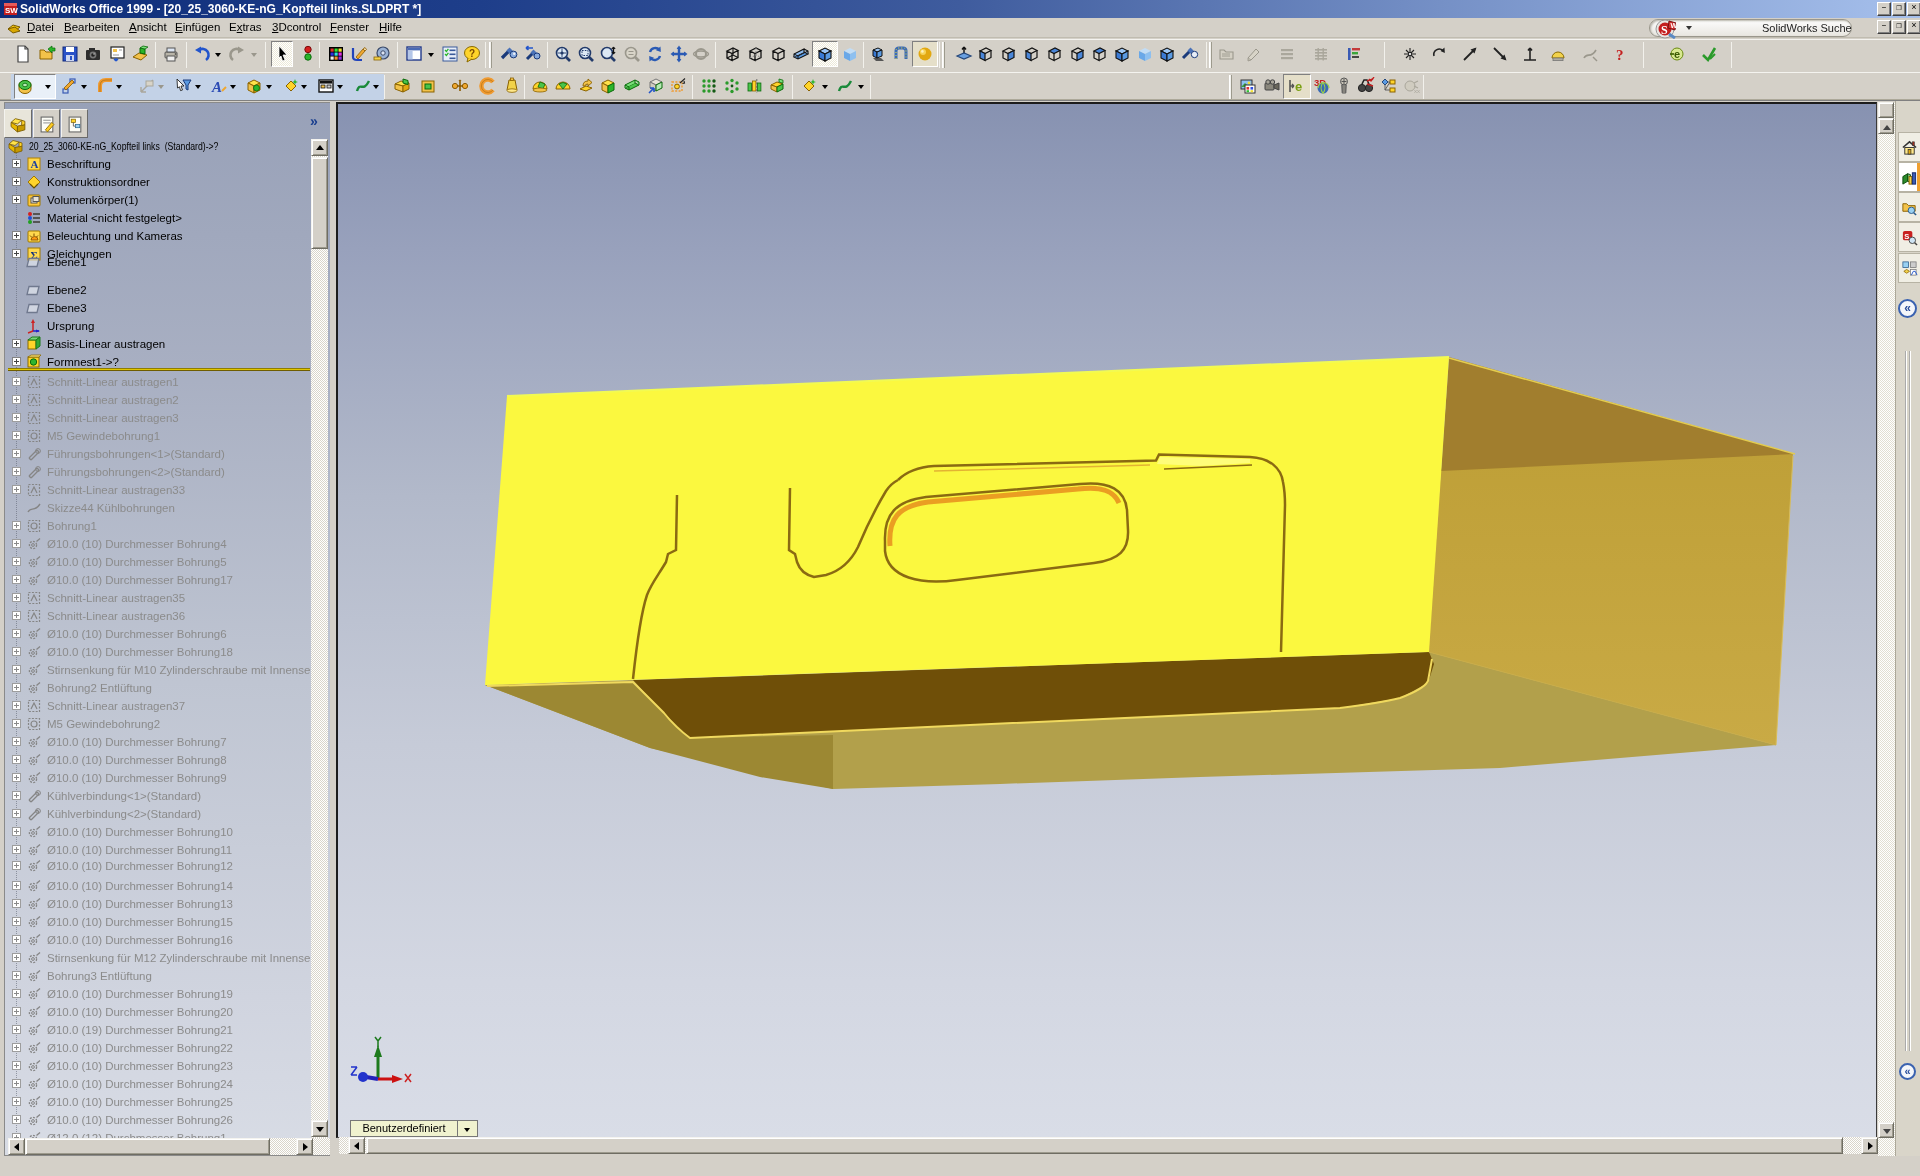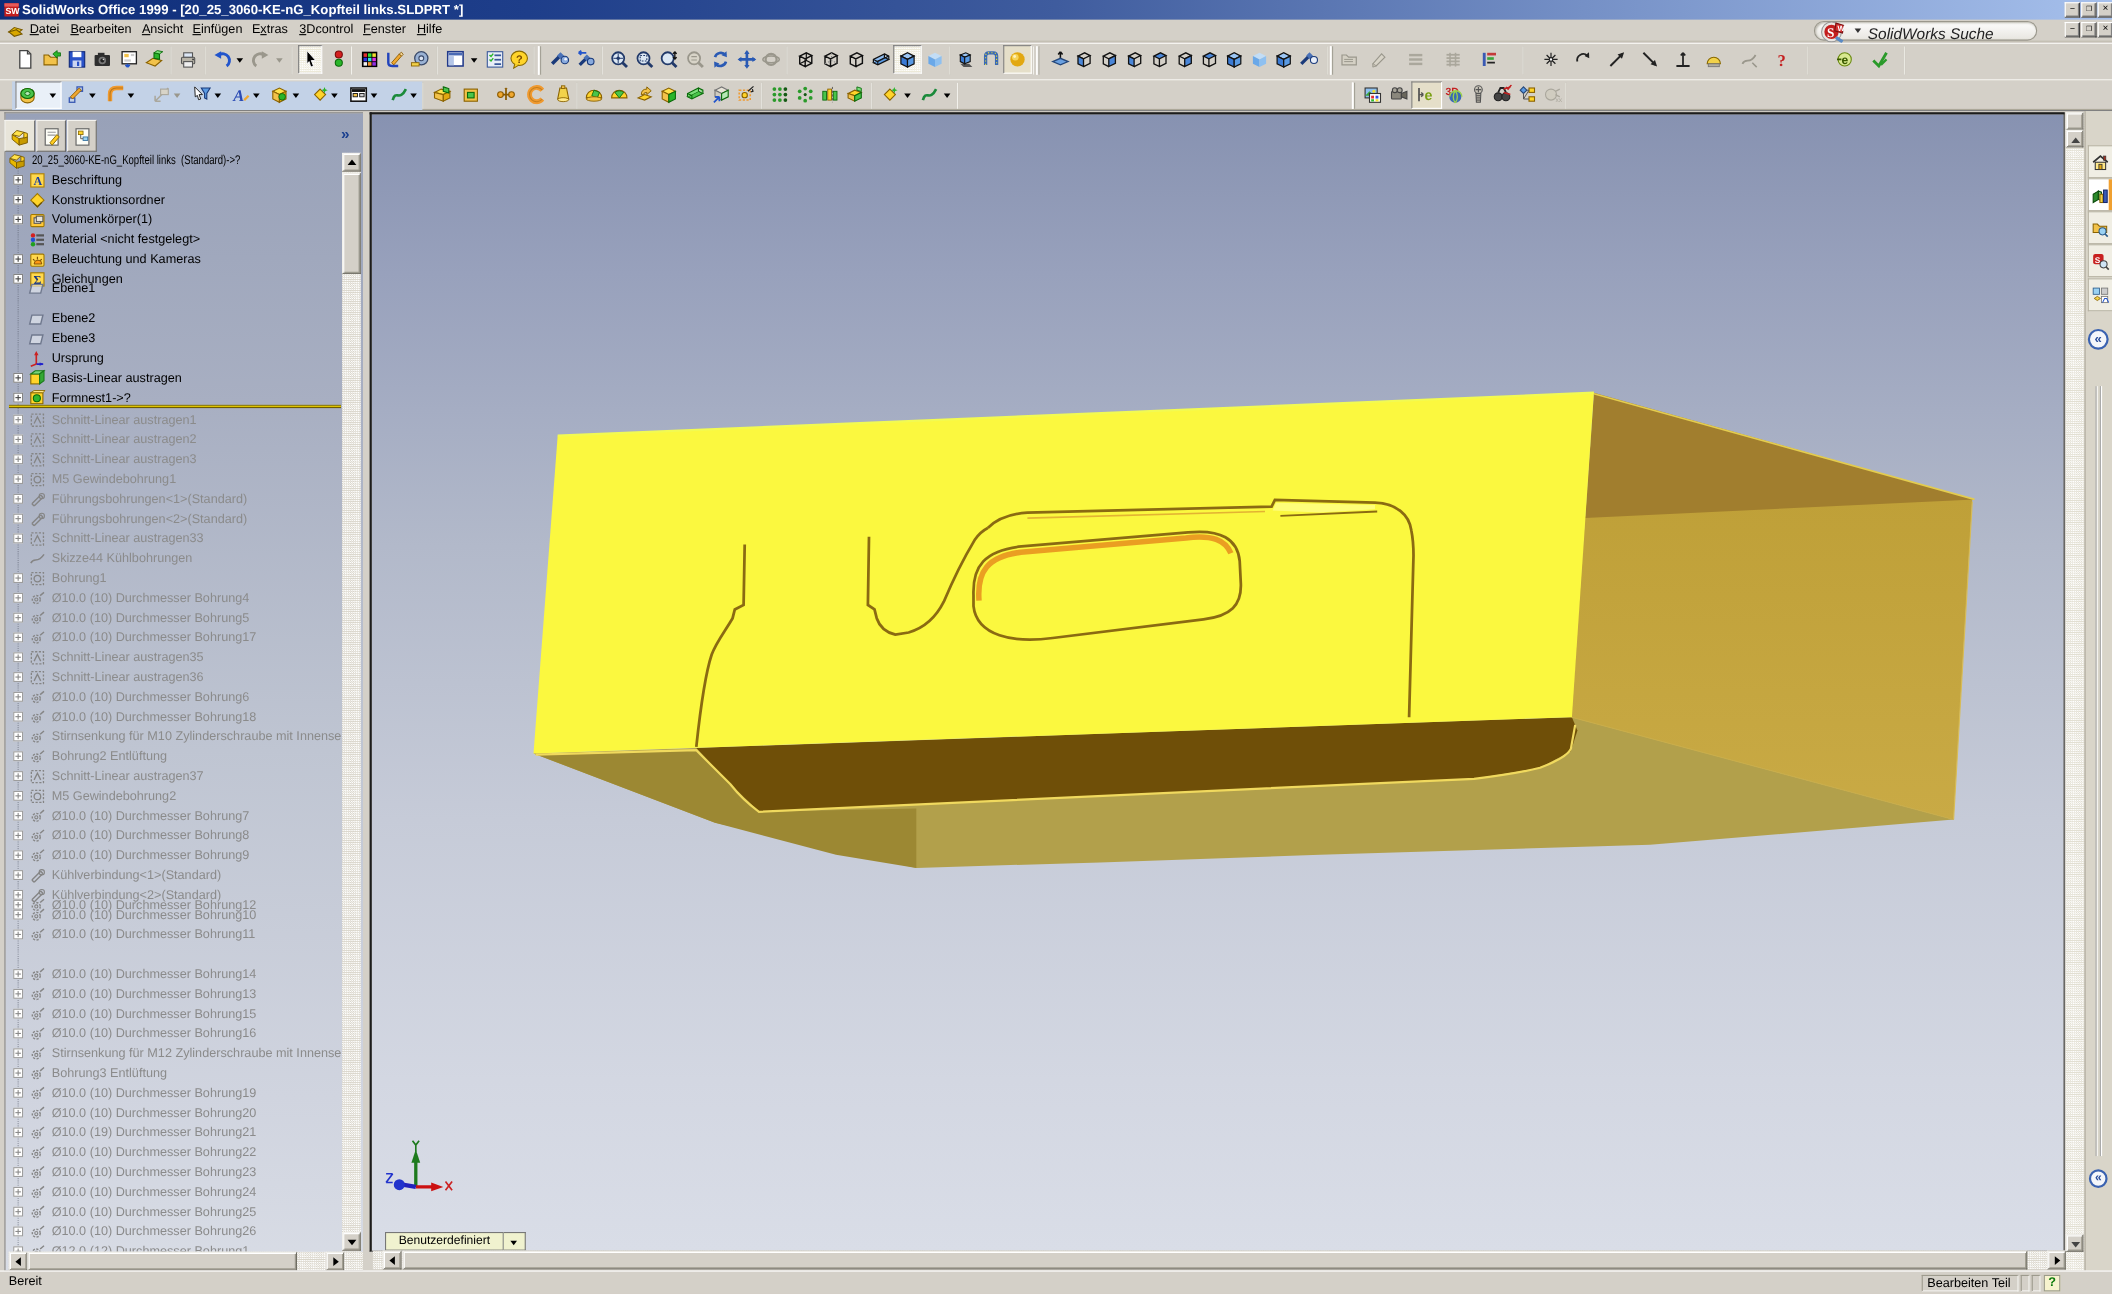--- a/index.html
+++ b/index.html
@@ -704,21 +704,21 @@
   <div class="abs" style="left:1649px;top:1px;width:203px;height:18px;background:linear-gradient(#fdfdfd,#e8e6e0);border:1px solid #9a978c;border-radius:9px;box-shadow:inset 1px 1px 2px #b8b5aa;"></div>
   <svg class="abs" style="left:1655px;top:0px" width="24" height="22" viewBox="0 0 24 22">
         <circle cx="10" cy="11" r="9" fill="#e8e6e2" stroke="#999"></circle>
         <circle cx="10" cy="11" r="6.5" fill="#c41e1e"></circle>
         <text x="6" y="15.5" font-size="12" font-weight="bold" fill="#fff" font-family="Liberation Serif">S</text>
         <path d="M14 3 l7 2 l-1 7 l-7 -2 z" fill="#d43030" stroke="#7a1010"></path>
         <text x="15.5" y="10" font-size="7" font-weight="bold" fill="#fff">W</text>
         <path d="M14 16 l6 4" stroke="#5a8ac4" stroke-width="3"></path>
       </svg>
   <div class="dd" style="left:1686px;top:8px;border-top-color:#333;"></div>
-  <div class="abs" style="left:1698px;top:4px;font-size:14px;color:#222;font-style:italic;">SolidWorks Suche</div>
+  <div class="abs" style="left:1762px;top:4px;font-size:11px;color:#222;">SolidWorks Suche</div>
   <div class="abs wbtn" style="left:1877px;top:2px;">–</div>
   <div class="abs wbtn" style="left:1892px;top:2px;">❐</div>
   <div class="abs wbtn" style="left:1907px;top:2px;">×</div>
 </div>
 
 <div class="abs" id="tb1">
 <div class="ic" style="left:14px;top:5px">
         <svg viewBox="0 0 18 18">
           <use href="#inew"></use>
         </svg>
@@ -1543,21 +1543,21 @@
             </svg>
             <span class="tx">Ø10.0 (10) Durchmesser Bohrung10</span>
           </div>
       <div class="trow g" style="top:739px">
             <i class="pm"></i>
             <svg class="ti" viewBox="0 0 16 16">
               <use href="#t-ghole2"></use>
             </svg>
             <span class="tx">Ø10.0 (10) Durchmesser Bohrung11</span>
           </div>
-      <div class="trow g" style="top:712px">
+      <div class="trow g" style="top:755px">
             <i class="pm"></i>
             <svg class="ti" viewBox="0 0 16 16">
               <use href="#t-ghole2"></use>
             </svg>
             <span class="tx">Ø10.0 (10) Durchmesser Bohrung12</span>
           </div>
       <div class="trow g" style="top:775px">
             <i class="pm"></i>
             <svg class="ti" viewBox="0 0 16 16">
               <use href="#t-ghole2"></use>
@@ -1783,20 +1783,13 @@
 
 <div class="abs sb-track" style="left:339px;top:1137px;width:1539px;height:17px;"></div>
 <div class="abs sb-btn" style="left:348px;top:1137px;width:17px;height:17px;">
       <div class="arr" style="left:5px;top:4px;border-top:4px solid transparent;border-bottom:4px solid transparent;border-right:5px solid #000;"></div>
     </div>
 <div class="abs sb-thumb" style="left:366px;top:1137px;width:1477px;height:17px;"></div>
 <div class="abs sb-btn" style="left:1861px;top:1137px;width:17px;height:17px;">
       <div class="arr" style="left:6px;top:4px;border-top:4px solid transparent;border-bottom:4px solid transparent;border-left:5px solid #000;"></div>
     </div>
 
-<div class="abs" id="status">
-  <div class="abs" style="left:8px;top:3px">Bereit</div>
-  <div class="abs sunk" style="left:1747px;top:3px;width:88px;height:15px;padding:0 4px;line-height:14px;">Bearbeiten Teil</div>
-  <div class="abs sunk" style="left:1837px;top:3px;width:8px;height:15px;"></div>
-  <div class="abs sunk" style="left:1847px;top:3px;width:8px;height:15px;"></div>
-  <div class="abs" style="left:1858px;top:3px;width:15px;height:15px;background:#f7f3ce;border:1px solid #9a9a8a;color:#0a7a0a;font-weight:bold;text-align:center;line-height:13px;">?</div>
 </div>
-</div>
 
 </body></html>

